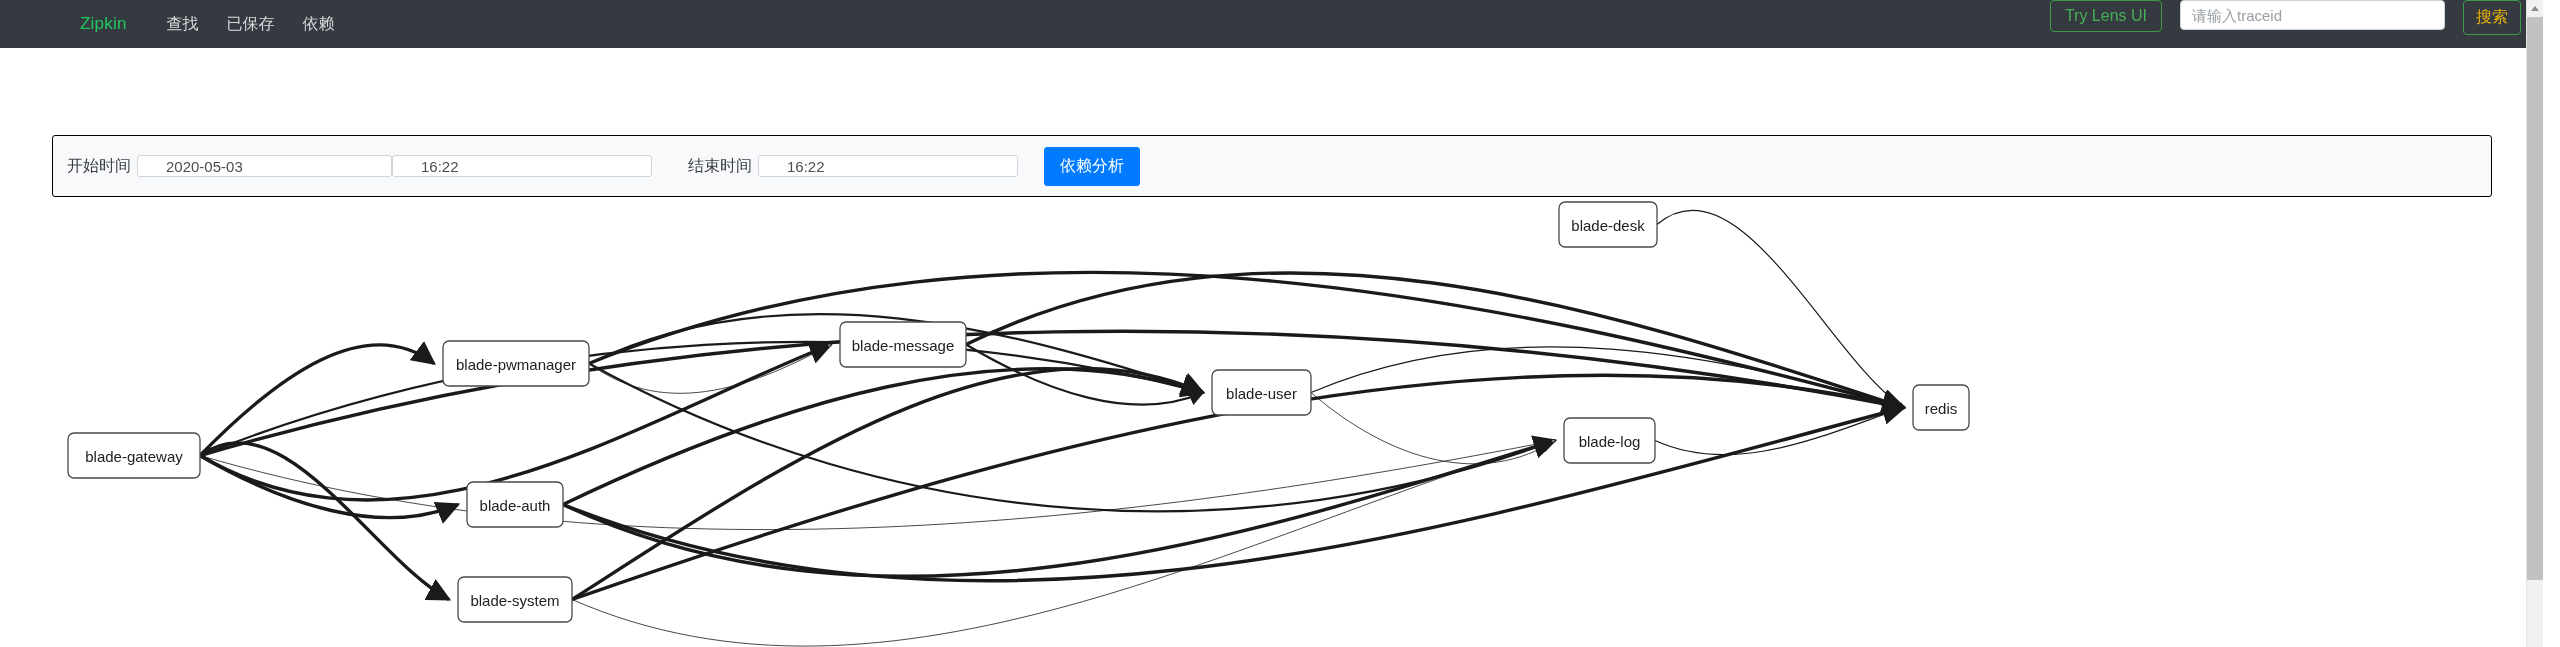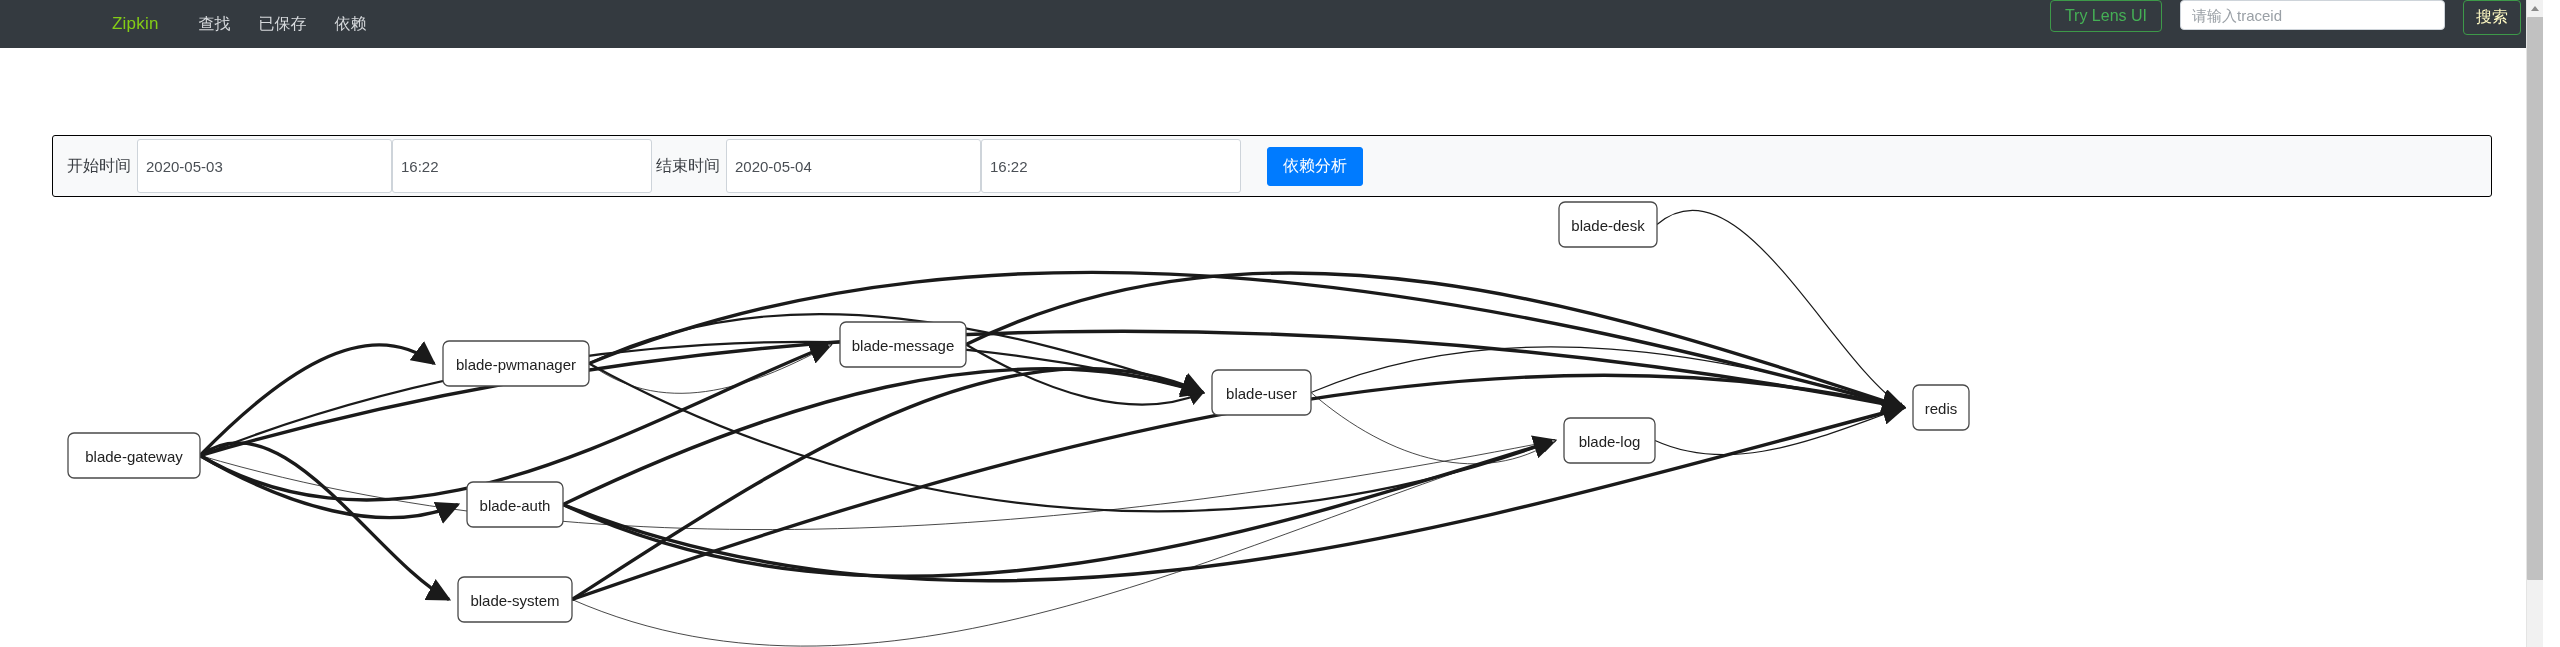--- a/index.html
+++ b/index.html
@@ -25,23 +25,23 @@
   #navbar {
     position: absolute;
     top: 0; left: 0;
     width: 2543px;
     height: 48px;
     background: #343a40;
     display: flex;
     align-items: center;
   }
   .nav-brand {
-    color: #84cc16;
+    color: #22c55e;
     font-size: 17px;
-    margin-left: 112px;
+    margin-left: 80px;
     letter-spacing: .2px;
   }
   .nav-links {
     display: flex;
     align-items: center;
     gap: 28px;
     margin-left: 40px;
   }
   .nav-link {
     color: #d6d9dc;
@@ -77,21 +77,21 @@
     border-radius: 4px;
     background: #fff;
     font-size: 15px;
     padding: 4px 11px;
     color: #495057;
     font-family: inherit;
   }
   #traceid-input::placeholder { color: #9aa0a6; }
   .btn-search {
     border: 1px solid #3d9949;
-    color: #fef9c3;
+    color: #eab308;
     background: transparent;
     font-size: 16px;
     padding: 6px 12px;
     border-radius: 4px;
     cursor: pointer;
     white-space: nowrap;
     font-family: inherit;
   }
 
   
@@ -108,32 +108,32 @@
     padding-left: 14px;
     gap: 0;
   }
   .filter-label {
     font-size: 16px;
     color: #3b3f44;
     white-space: nowrap;
     margin-right: 6px;
   }
   .filter-input {
-    height: 54px;
+    height: 22px;
     border: 1px solid #ced4da;
     border-radius: 3px;
     background: #fff;
     font-size: 15px;
     color: #4a4f55;
-    padding: 4px 8px;
+    padding: 4px 28px;
     font-family: inherit;
   }
   .inp-date { width: 255px; }
   .inp-time { width: 260px; }
-  .filter-label-2 { margin-left: 4px; }
+  .filter-label-2 { margin-left: 36px; }
   .btn-analyze {
     margin-left: 26px;
     background: #007bff;
     border: 1px solid #007bff;
     color: #fff;
     font-size: 16px;
     padding: 8px 15px;
     border-radius: 3px;
     cursor: pointer;
     white-space: nowrap;
@@ -216,21 +216,20 @@
       <button class="btn-search">搜索</button>
     </div>
   </div>
 
   <div id="filter-bar">
     <span class="filter-label">开始时间</span>
     <input class="filter-input inp-date" type="text" value="2020-05-03" style="">
     <input class="filter-input inp-time" type="text" value="16:22" style="">
 
     <span class="filter-label filter-label-2">结束时间</span>
-    <input class="filter-input inp-date" type="text" value="2020-05-04" style="">
     <input class="filter-input inp-time" type="text" value="16:22" style="">
 
     <button class="btn-analyze">依赖分析</button>
   </div>
 
   <div id="graph-area">
     <svg id="dep-svg" width="2543" height="450" viewBox="0 0 2543 450">
       <defs>
         <marker id="ah-heavy" viewBox="0 0 10 10" refX="9" refY="5" markerWidth="7" markerHeight="7" orient="auto-start-reverse">
           <path d="M0,0 L10,5 L0,10 z" fill="#1a1a1a"></path>

